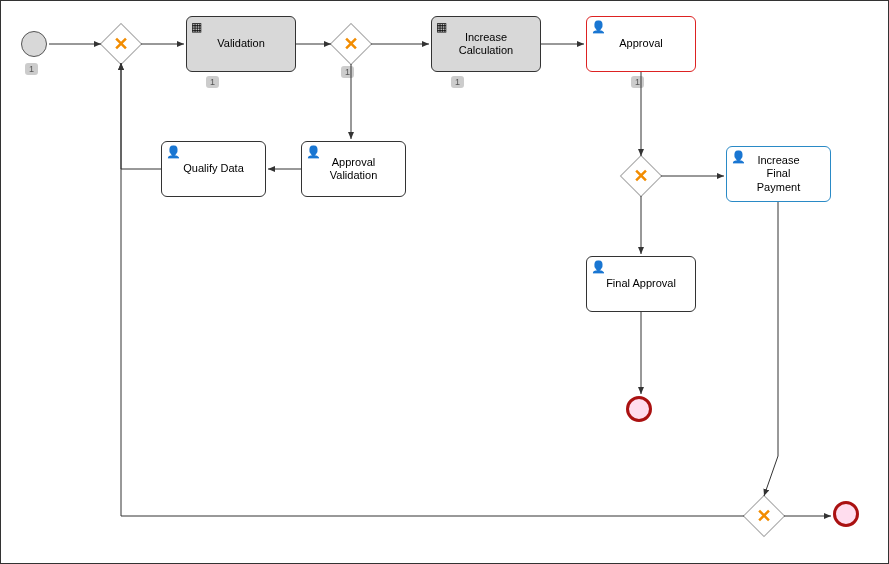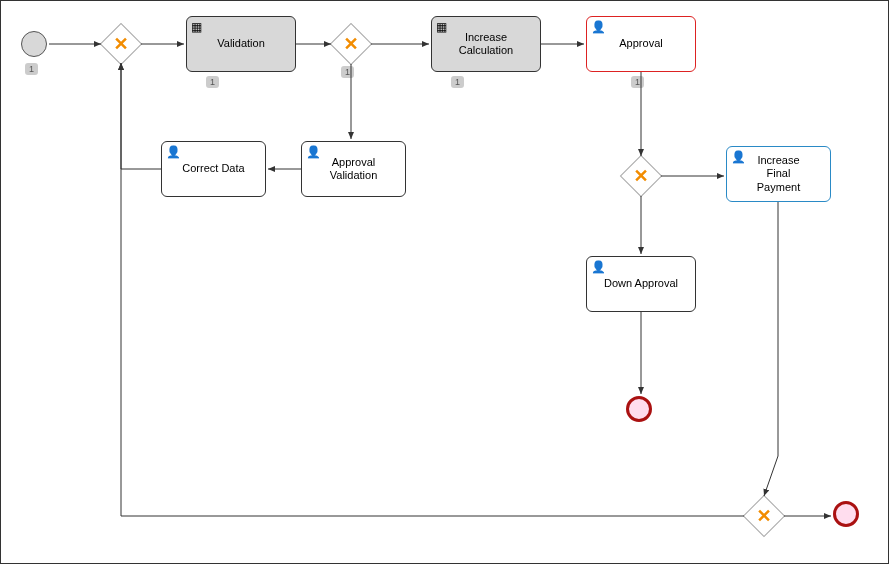--- a/index.html
+++ b/index.html
@@ -58,38 +58,38 @@
   <div class="badge" style="left:630px;top:75px;">1</div>
 
   <div class="task node" style="left:300px;top:140px;width:105px;height:56px;">
     <span class="task-icon">👤</span>
     <span class="label" style="white-space:pre-line">Approval
 Validation</span>
   </div>
 
   <div class="task node" style="left:160px;top:140px;width:105px;height:56px;">
     <span class="task-icon">👤</span>
-    <span class="label">Correct Data</span>
+    <span class="label">Qualify Data</span>
   </div>
 
   <div class="gateway node" style="left:625px;top:160px;">
     <div class="diamond"></div>
       <div class="x">✕</div>
   </div>
 
   <div class="task blue node" style="left:725px;top:145px;width:105px;height:56px;">
     <span class="task-icon">👤</span>
     <span class="label" style="white-space:pre-line">Increase
 Final
 Payment</span>
   </div>
 
   <div class="task node" style="left:585px;top:255px;width:110px;height:56px;">
     <span class="task-icon">👤</span>
-    <span class="label">Down Approval</span>
+    <span class="label">Final Approval</span>
   </div>
 
   <div class="end node" style="left:625px;top:395px;"></div>
 
   <div class="gateway node" style="left:748px;top:500px;">
     <div class="diamond"></div>
       <div class="x">✕</div>
   </div>
 
   <div class="end node" style="left:832px;top:500px;"></div>

